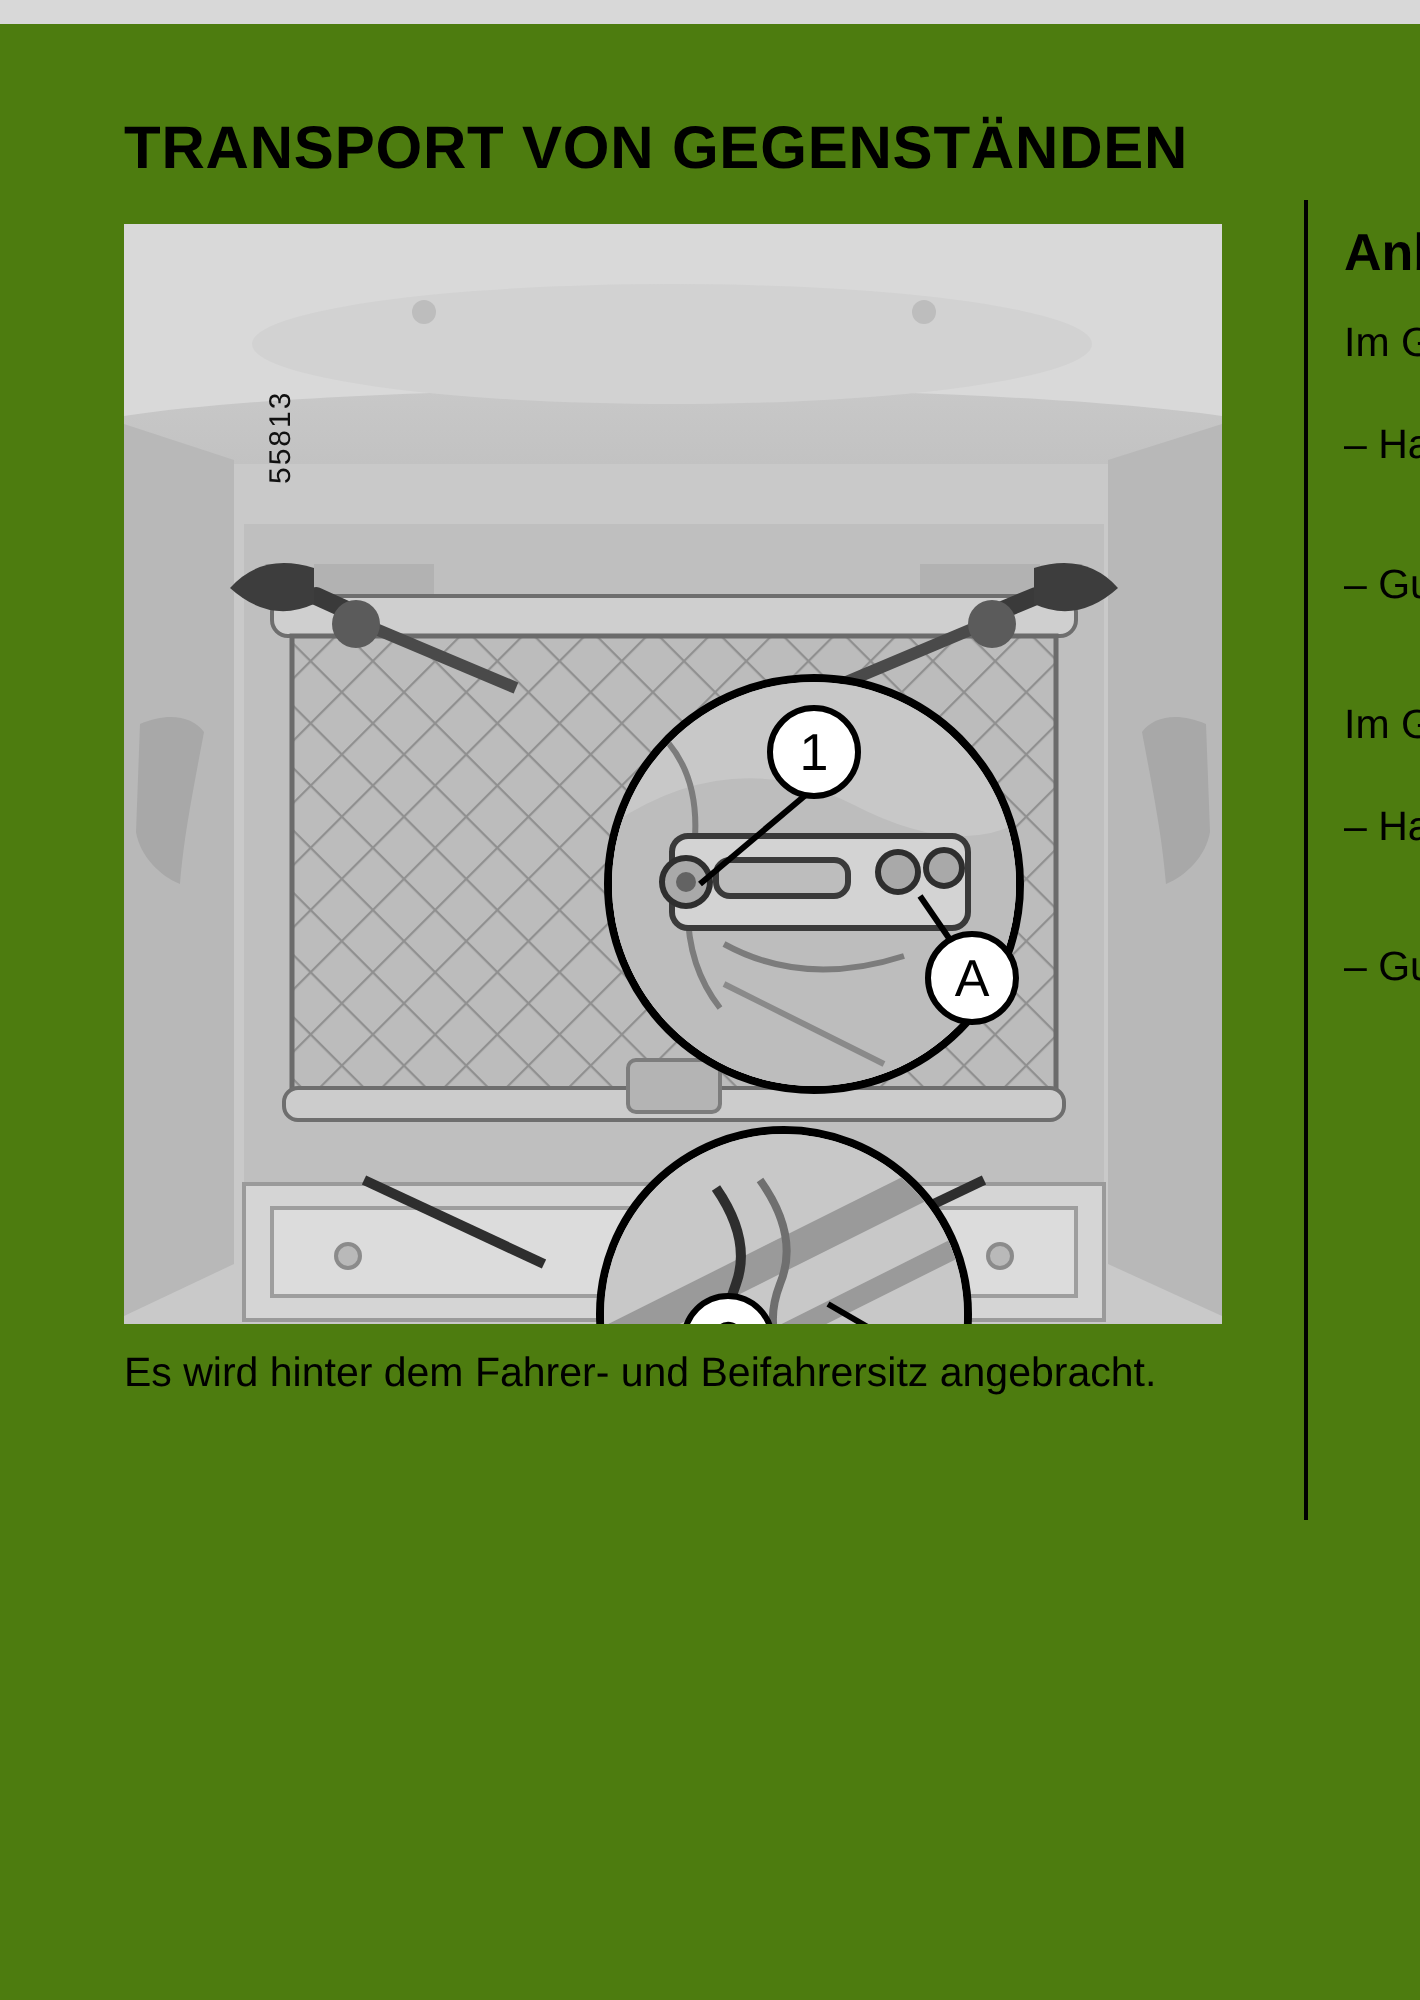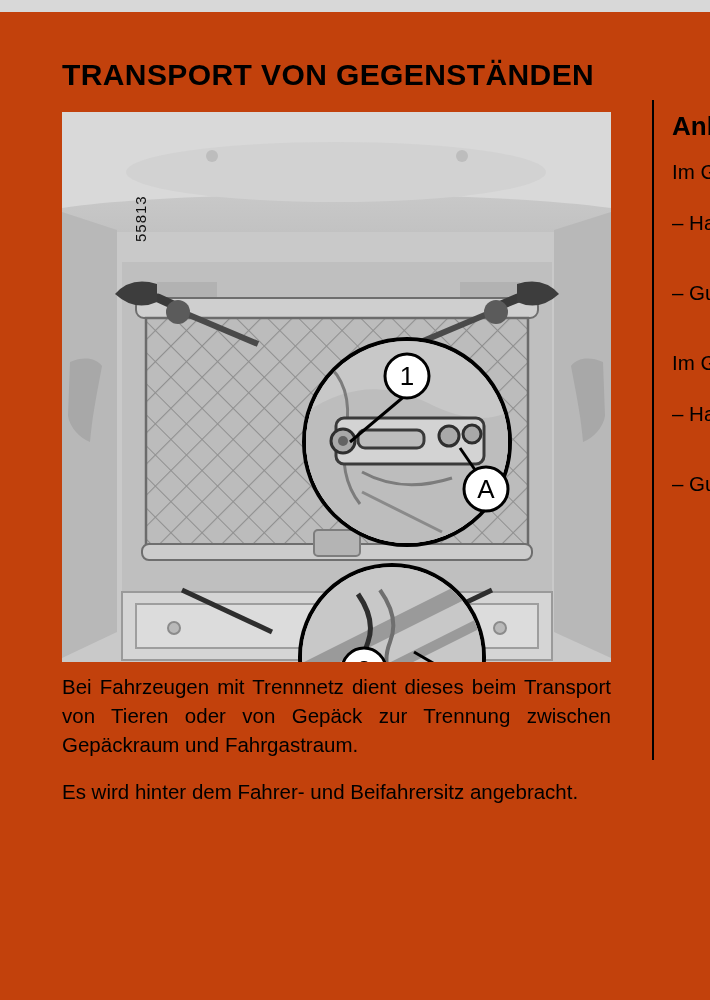--- a/index.html
+++ b/index.html
@@ -12,21 +12,21 @@
     height: 1000px;
     position: relative;
     font-family: "Liberation Sans", sans-serif;
     color: #000000;
     overflow: hidden;
   }
   .page {
     position: absolute;
     left: 0; top: 0;
     width: 710px; height: 1000px;
-    background: #c2410c;
+    background: #4d7c0f;
   }
   .top-bar {
     position: absolute;
     left: 0; top: 0;
     width: 710px; height: 12px;
     background: #d8d8d8;
   }
   .page-title {
     position: absolute;
     left: 62px;
@@ -234,21 +234,20 @@
             <circle cx="460" cy="602" r="22" fill="#ffffff" stroke="#000" stroke-width="3"></circle>
             <text x="460" y="611" font-family="Liberation Sans, sans-serif" font-size="26" text-anchor="middle" fill="#000">B</text>
           </g>
         </g>
       </svg>
     </div>
     <div class="fig-code">55813</div>
   </div>
 
   <div class="body-col">
-    <p>Bei Fahrzeugen mit Trennnetz dient dieses beim Transport von Tieren oder von Gepäck zur Trennung zwischen Gepäckraum und Fahrgastraum.</p>
     <p>Es wird hinter dem Fahrer- und Beifahrersitz angebracht.</p>
   </div>
 
   <div class="right-rule"></div>
   <div class="right-col">
     <h2>Anbringen des Trennnetzes</h2>
     <p>Im Gepäckraum, oben:</p>
     <p class="bullet">– Haken A in die Halterungen 1 einhängen;</p>
     <p class="bullet">– Gurte spannen.</p>
     <p>Im Gepäckraum, unten:</p>

